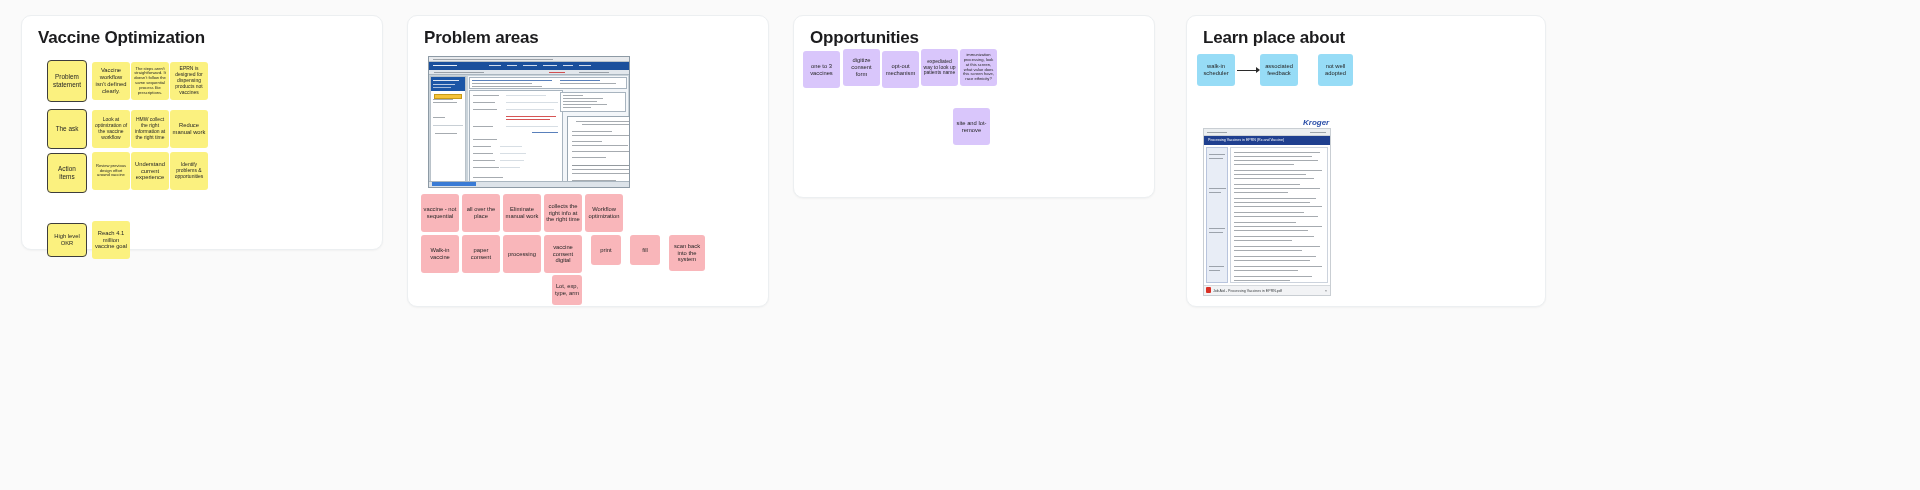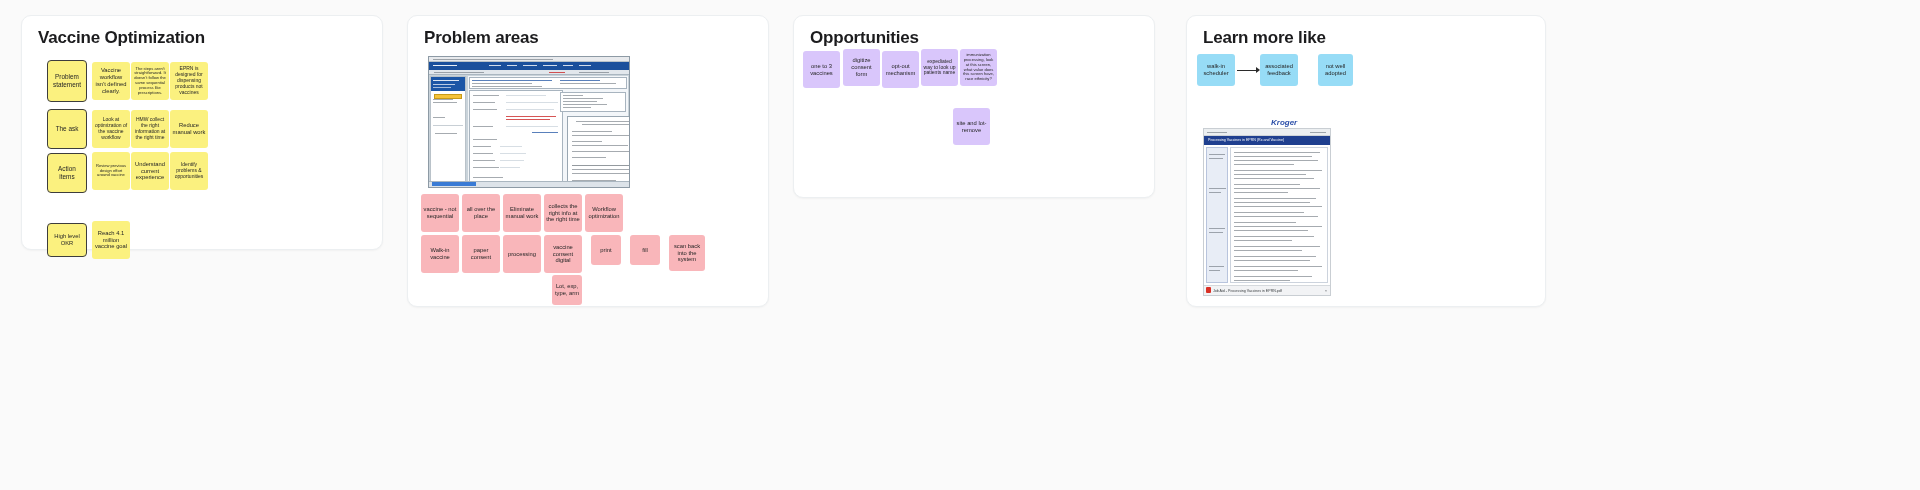--- a/index.html
+++ b/index.html
@@ -251,31 +251,31 @@
     <div class="note pink fs-sm" style="left:95px; top:219px; width:38px; height:38px;">processing</div>
     <div class="note pink fs-sm" style="left:136px; top:219px; width:38px; height:38px;">vaccine consent digital</div>
     <div class="note pink fs-sm" style="left:183px; top:219px; width:30px; height:30px;">print</div>
     <div class="note pink fs-sm" style="left:222px; top:219px; width:30px; height:30px;">fill</div>
     <div class="note pink fs-sm" style="left:261px; top:219px; width:36px; height:36px;">scan back into the system</div>
 
     <div class="note pink fs-sm" style="left:144px; top:259px; width:30px; height:30px;">Lot, exp, type, arm</div>
   </div>
 
   <div class="panel" id="panel-learn">
-    <div class="panel-title">Learn more like</div>
+    <div class="panel-title">Learn place about</div>
 
     <div class="note blue fs-sm" style="left:10px; top:38px; width:38px; height:32px;">walk-in scheduler</div>
 
     <div class="arrow-line" style="left:50px; top:54px; width:20px;"></div>
     <div class="arrow-head" style="left:69px; top:51px;"></div>
 
     <div class="note blue fs-sm" style="left:73px; top:38px; width:38px; height:32px;">associated feedback</div>
     <div class="note blue fs-sm" style="left:131px; top:38px; width:35px; height:32px;">not well adopted</div>
 
-    <div class="kroger" style="left:84px; top:102px;">Kroger</div>
+    <div class="kroger" style="left:116px; top:102px;">Kroger</div>
 
     <div class="pdf-wrap" style="left:16px; top:112px; width:128px; height:168px;">
       <div class="pdf-toolbar">
         <div class="ln" style="left:3px; top:3px; width:20px;"></div>
         <div class="ln" style="right:4px; top:3px; width:16px;"></div>
       </div>
       <div class="pdf-header-band">
         <div style="position:absolute; left:4px; top:1.5px; font-size:3.6px; color:#ffffff; white-space:nowrap;">Processing Vaccines in EPRN (Rx and Vaccine)</div>
       </div>
       <div class="pdf-body">

